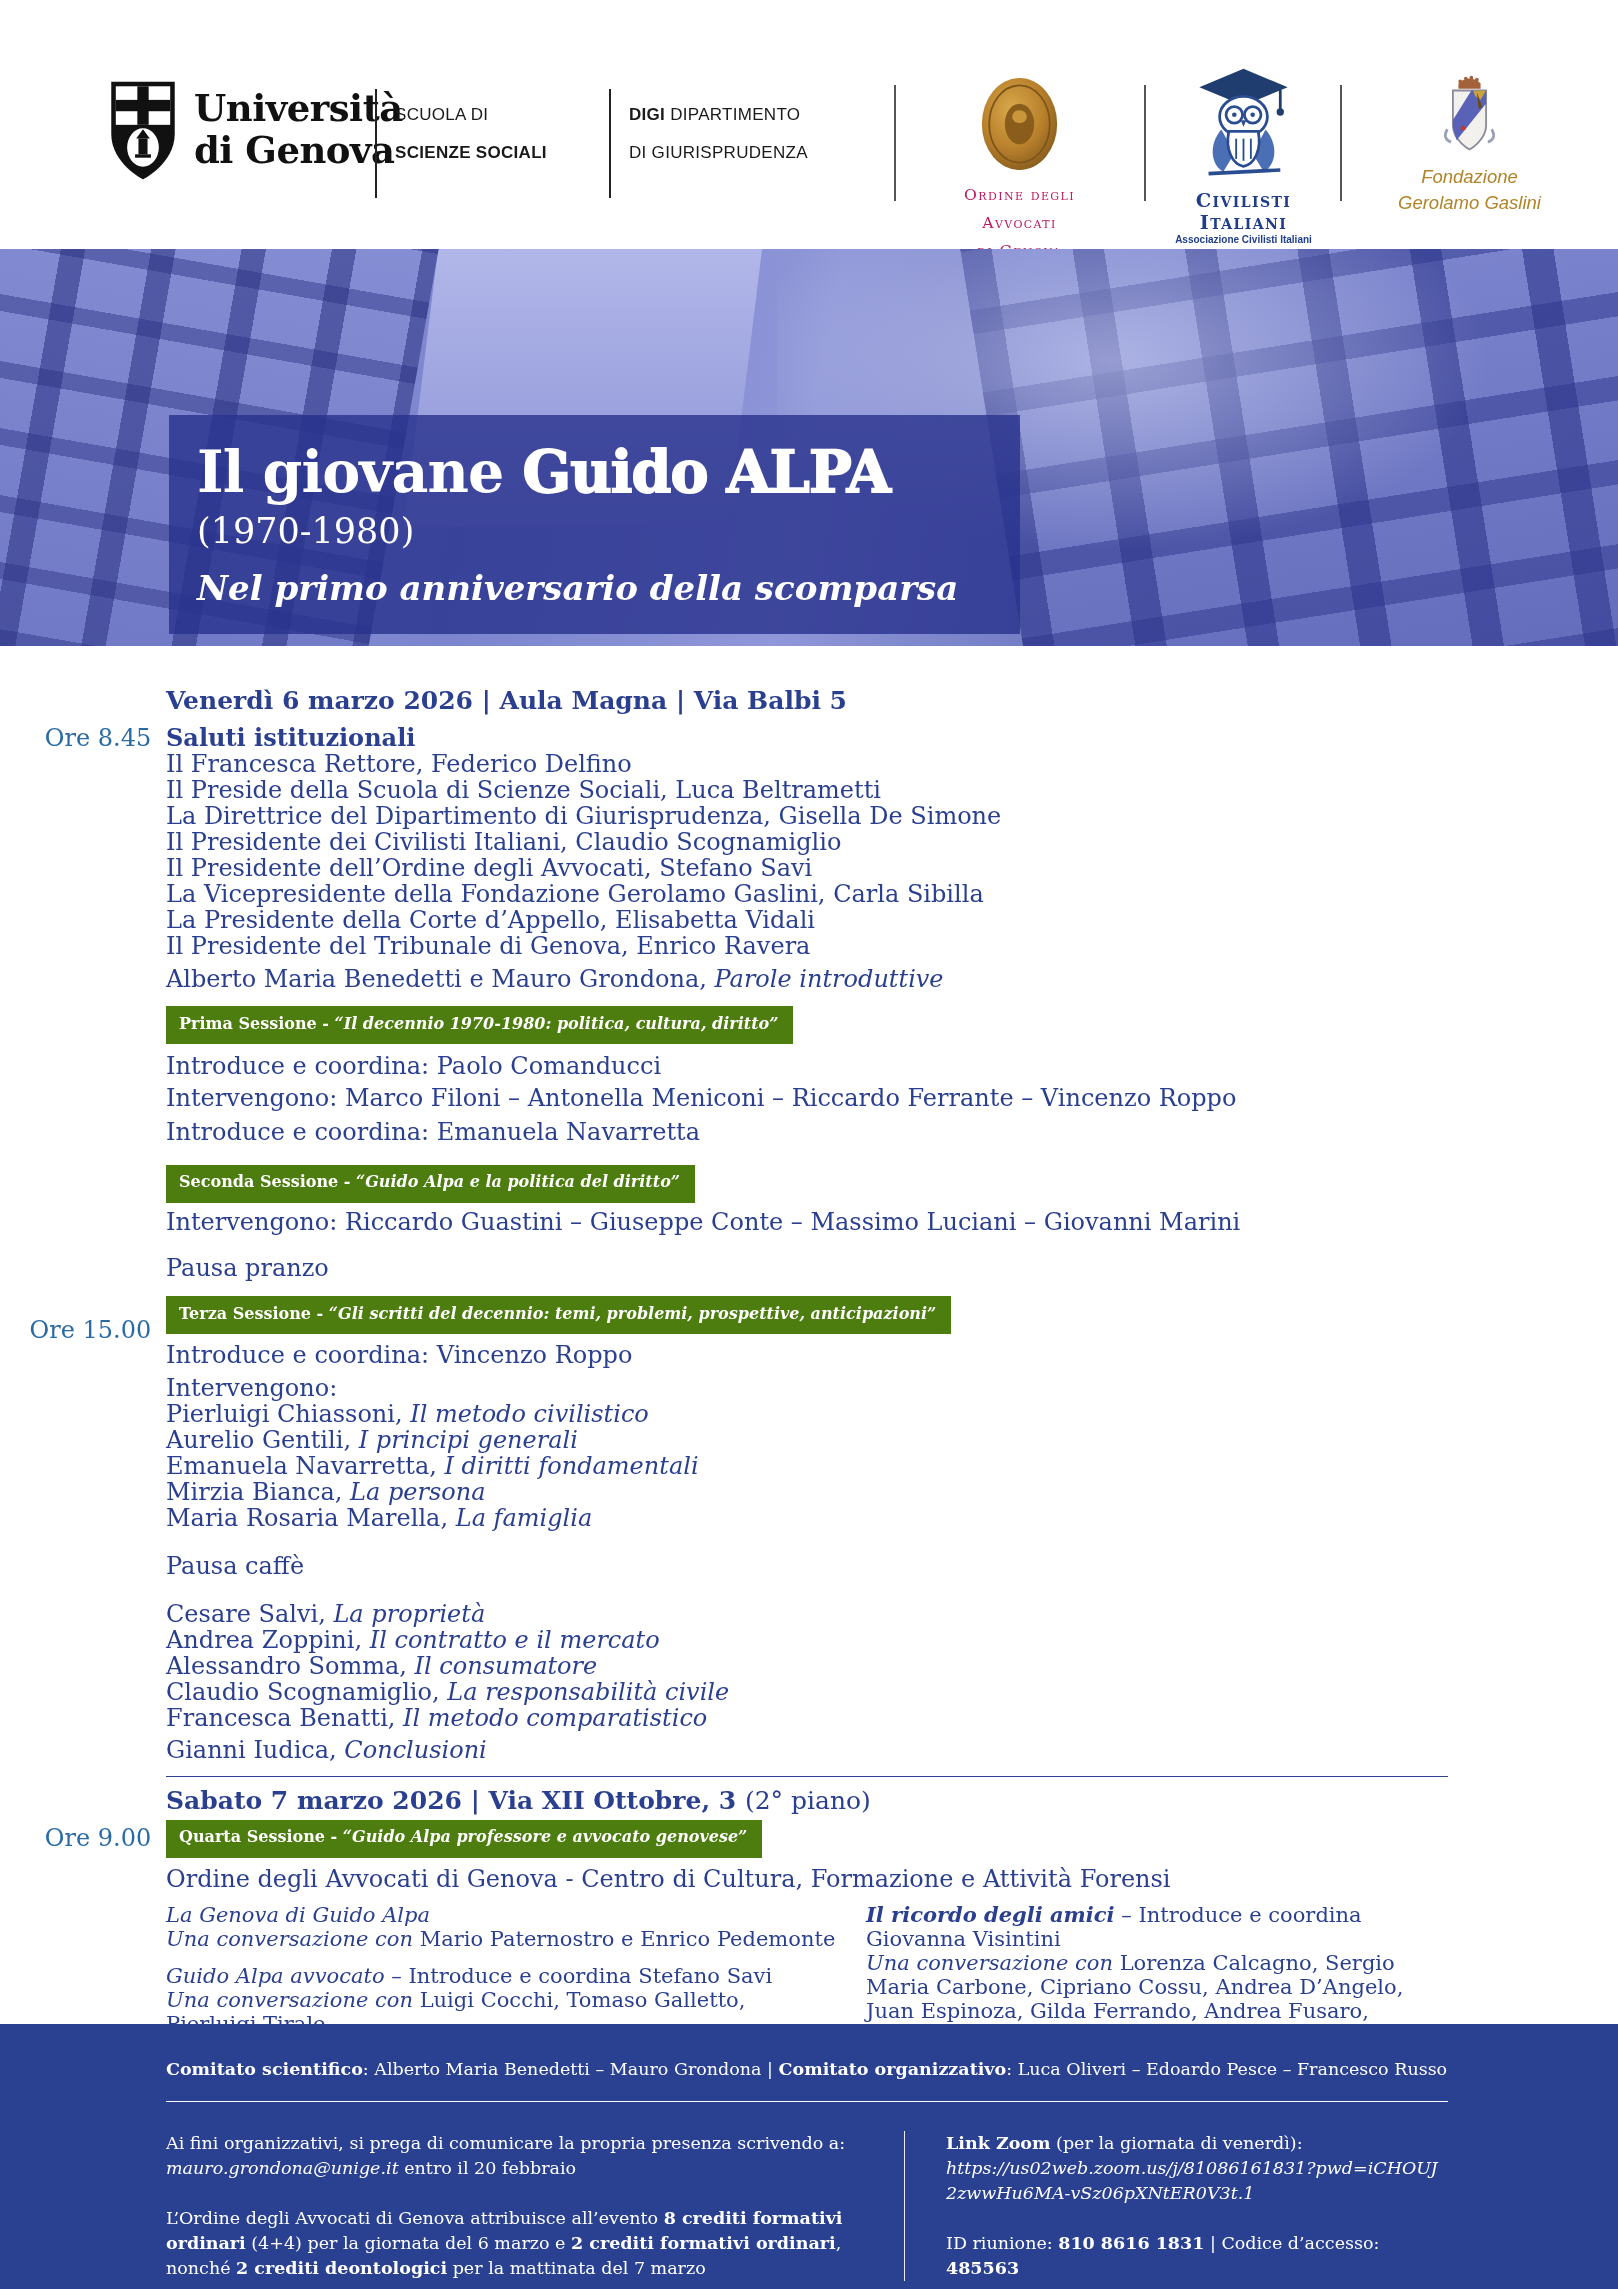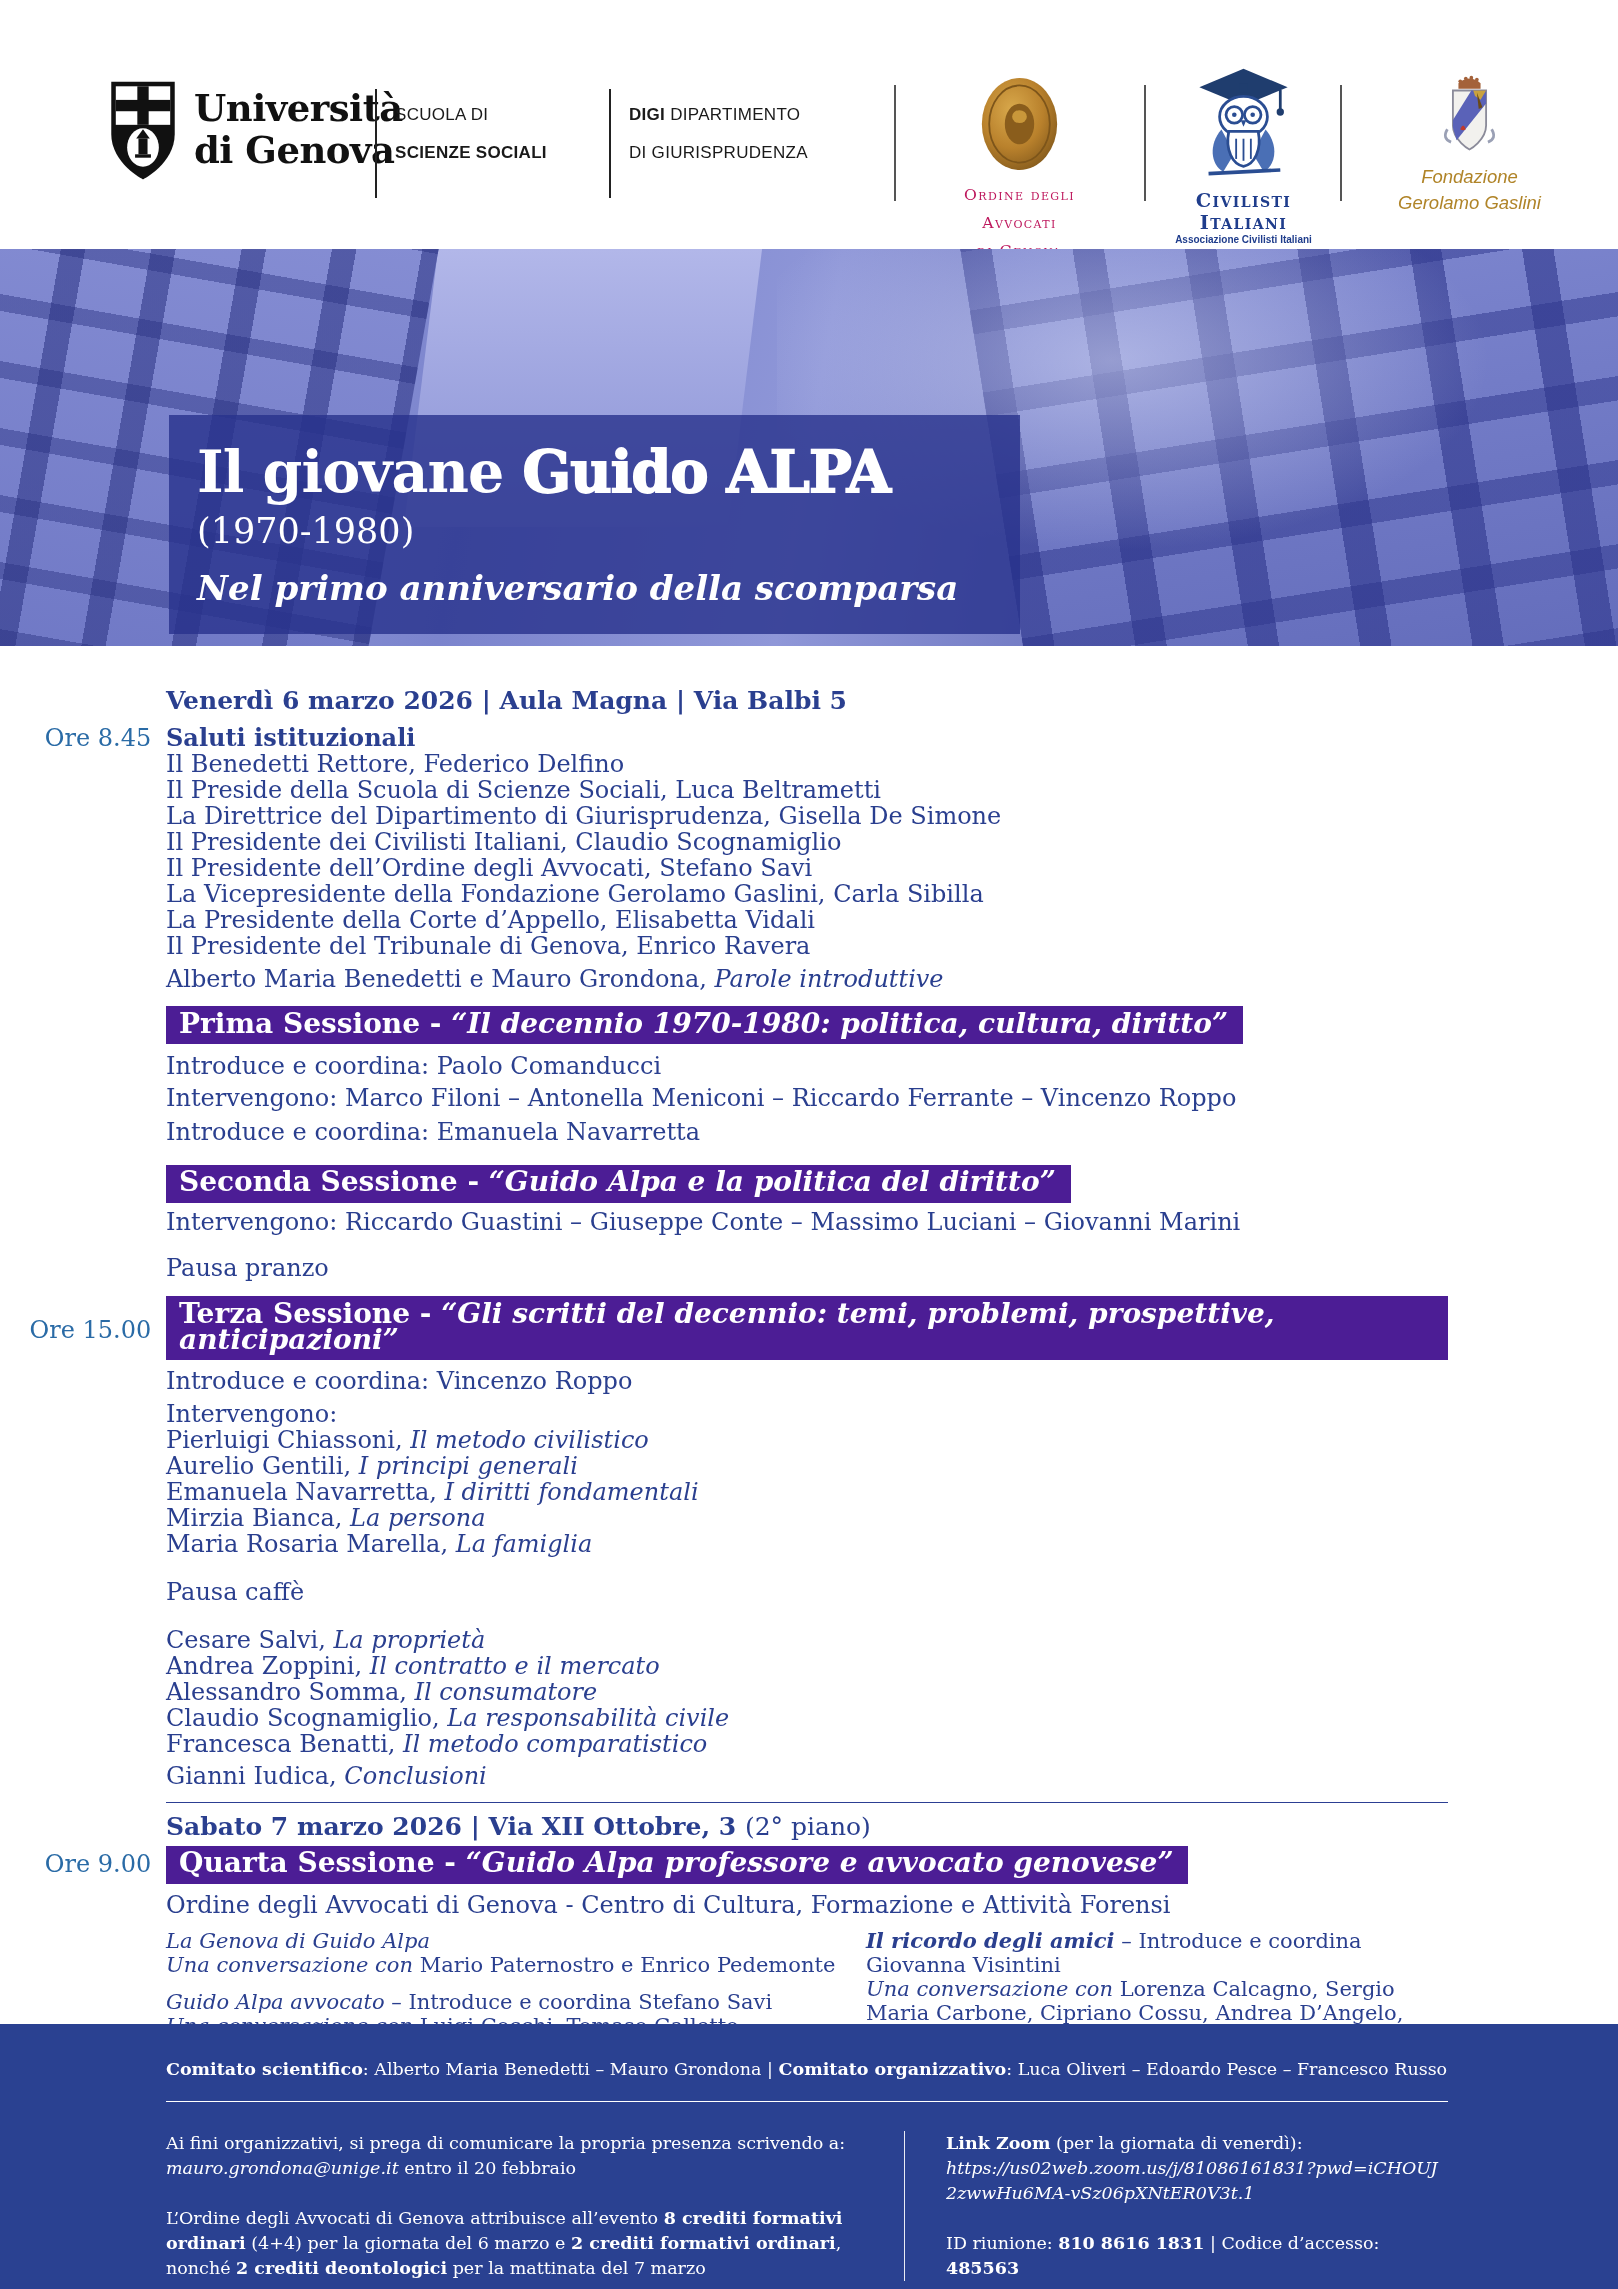--- a/index.html
+++ b/index.html
@@ -52,22 +52,22 @@
   .title-line{font-size:57px;line-height:65px;font-weight:700;letter-spacing:-0.9px;}
   .subtitle-line{font-size:35px;line-height:42px;font-weight:400;margin-top:5.5px;}
   .tagline-line{font-size:34px;line-height:41px;font-weight:700;font-style:italic;margin-top:16.6px;}
 
   
   .program{position:absolute;top:646px;left:166px;width:1282px;font-size:24px;line-height:26px;
         color:#2a3f8f;}
   .row{position:relative;}
   .time-label{position:absolute;right:calc(100% + 14.8px);top:0;white-space:nowrap;color:#2a6ba6;}
   .date-hdr{font-size:25px;font-weight:700;}
-  .session-bar{display:inline-block;background:#4c1d95;color:#ffffff;padding:4.6px 14.8px 7.4px 13px;
-        font-size:28px;line-height:26px;}  .mt6{margin-top:5.5px;}  .mt7{margin-top:6.5px;}
+  .session-bar{display:inline-block;background:#4d7c0f;color:#ffffff;padding:4.6px 14.8px 7.4px 13px;
+        font-size:16px;line-height:26px;}  .mt6{margin-top:5.5px;}  .mt7{margin-top:6.5px;}
   .mt9{margin-top:8.3px;}  .mt12{margin-top:11px;}
   .mt16{margin-top:14.8px;} .mt21{margin-top:19.4px;} .mt22{margin-top:20px;} .mt24{margin-top:22px;}
   .day-sep{border:0;border-top:1.8px solid #2c3f93;margin:13px 0 0 0;}
   .sat-cols{display:flex;margin-top:11px;font-size:21px;line-height:24px;}
   .sat-left{width:700px;flex:0 0 auto;padding-right:26px;box-sizing:border-box;}
   .sat-right{flex:1 1 auto;}
 
   
   .footer{position:absolute;left:0;right:0;top:2024px;bottom:0;background:#2a4191;color:#ffffff;
         padding:33px 171px 0 166px;box-sizing:border-box;font-size:17.5px;line-height:25px;}
@@ -194,21 +194,21 @@
   </div>
 
   <div class="program">
 
     <div class="row date-hdr" style="margin-top:42px;">Venerdì 6 marzo 2026 | Aula Magna | Via Balbi 5</div>
 
     <div class="row mt12">
       <span class="time-label">Ore 8.45</span>
       <span class="seg-b">Saluti istituzionali</span>
     </div>
-    <div class="row">Il Benedetti Rettore, Federico Delfino</div>
+    <div class="row">Il Francesca Rettore, Federico Delfino</div>
     <div class="row">Il Preside della Scuola di Scienze Sociali, Luca Beltrametti</div>
     <div class="row">La Direttrice del Dipartimento di Giurisprudenza, Gisella De Simone</div>
     <div class="row">Il Presidente dei Civilisti Italiani, Claudio Scognamiglio</div>
     <div class="row">Il Presidente dell’Ordine degli Avvocati, Stefano Savi</div>
     <div class="row">La Vicepresidente della Fondazione Gerolamo Gaslini, Carla Sibilla</div>
     <div class="row">La Presidente della Corte d’Appello, Elisabetta Vidali</div>
     <div class="row">Il Presidente del Tribunale di Genova, Enrico Ravera</div>
     <div class="row mt7"><span>Alberto Maria Benedetti e Mauro Grondona, </span><span class="seg-i">Parole introduttive</span></div>
 
     <div class="row mt16">

